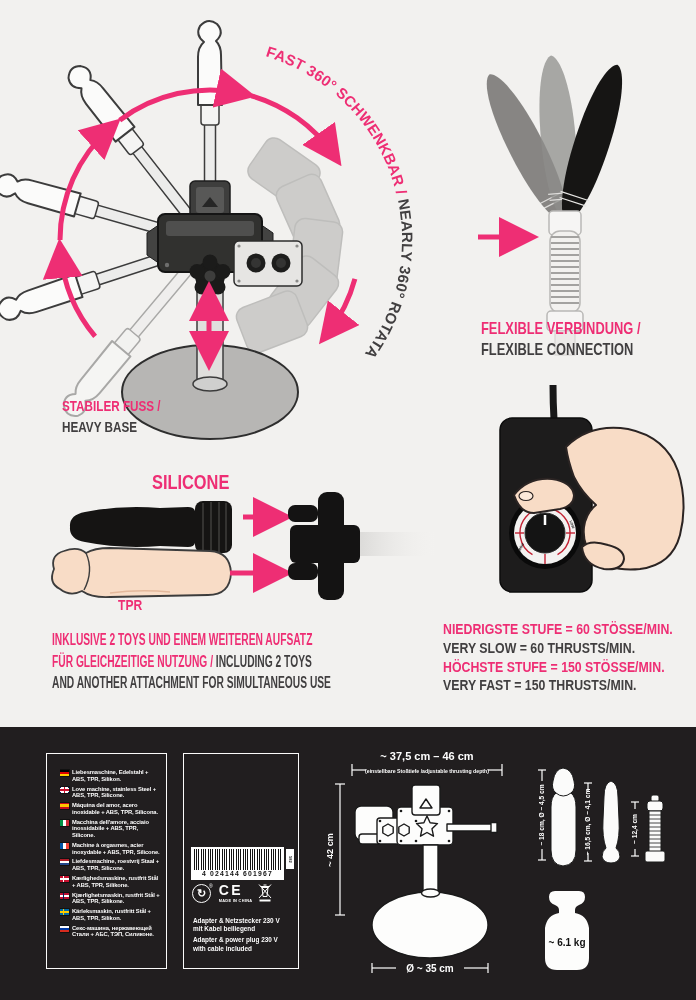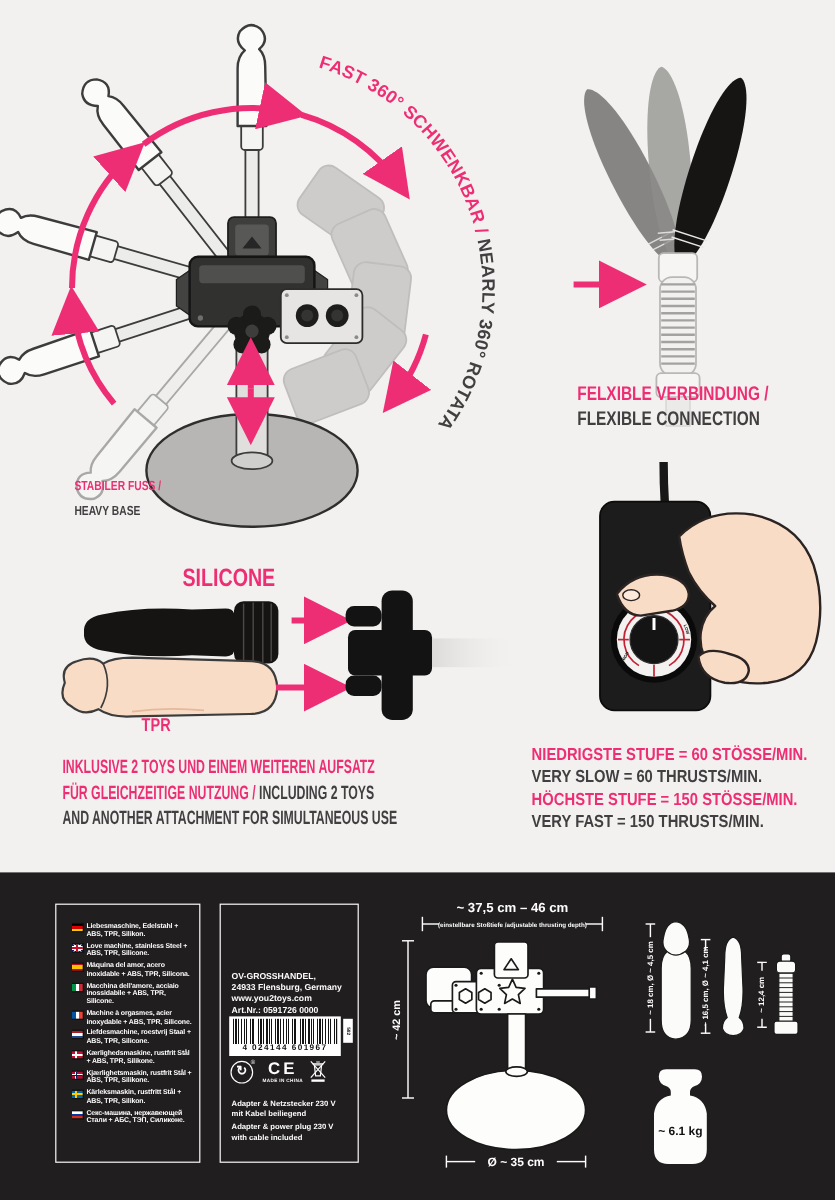--- a/index.html
+++ b/index.html
@@ -48,21 +48,21 @@
   .barcode{position:absolute;left:7px;top:93px;width:93px;height:33px;background:#fff;}
   .bc-bars{position:absolute;left:3px;right:3px;top:2px;height:21px;background:
     repeating-linear-gradient(90deg,#121212 0 1px,#fff 1px 2px,#121212 2px 3.4px,#fff 3.4px 4.2px,#121212 4.2px 4.9px,#fff 4.9px 7px);}
   .bc-num{position:absolute;left:0;right:0;top:23px;text-align:center;color:#111;font-weight:700;font-size:6.8px;letter-spacing:1.2px;}
   .bc-tab{position:absolute;left:102px;top:95px;width:8px;height:20px;background:#fff;color:#111;
           font-size:4px;font-weight:700;writing-mode:vertical-rl;text-align:center;line-height:8px;}
   .symbols{position:absolute;left:8px;top:129px;display:flex;align-items:flex-start;gap:6px;color:#fdfdfd;}
   .greendot{display:inline-block;width:17px;height:17px;border:1.8px solid #fdfdfd;border-radius:50%;
             text-align:center;line-height:16px;font-size:11px;font-weight:700;}
   .regmark{font-size:5px;vertical-align:top;margin-left:-2px;}
-  .ce-wrap{display:inline-block;text-align:center;}
+  .ce-wrap{display:inline-block;text-align:left;}
   .ce-txt{font-size:14px;font-weight:700;letter-spacing:2.5px;line-height:15px;}
   .madein{font-size:3.9px;font-weight:700;letter-spacing:.3px;}
   .adapter{position:absolute;left:9px;top:163px;color:#fdfdfd;font-weight:700;font-size:6.4px;line-height:8.2px;white-space:nowrap;}
   .adapter .gap{height:3px;}
 </style>
 </head>
 <body>
 
 <div class="page">
   <div class="sec-top"></div>
@@ -231,21 +231,21 @@
       <line x1="75" y1="130" x2="75" y2="140" stroke="#fff" stroke-width="2.5"></line>
     </g>
     <g fill="#f8dcc6" stroke="#2b2423" stroke-width="2" stroke-linejoin="round">
       <path d="M96,62 Q120,38 158,44 Q196,52 208,86 Q218,118 210,150 Q202,180 170,184 Q140,187 124,172 Q112,160 114,142 Q116,128 126,120 Q112,108 104,92 Q98,76 96,62 Z"></path>
       <path d="M44,110 Q58,92 82,94 Q102,97 104,110 Q104,121 90,124 L64,128 Q50,128 44,110 Z"></path>
       <path d="M112,162 Q114,180 134,184 Q152,186 154,174 Q154,164 138,160 Q120,154 112,162 Z"></path>
       <ellipse cx="56" cy="111" rx="7" ry="4.5" fill="#fdeadb" stroke-width="1.2"></ellipse>
     </g>
   </svg>
 
-  <div class="lbl" style="left:62px;top:395px;font-size:11px;line-height:21px">
+  <div class="lbl" style="left:62px;top:395px;font-size:15px;line-height:21px">
     <span class="ln cond78 pink">STABILER FUSS /</span>
     <span class="ln cond78 dk">HEAVY BASE</span>
   </div>
   <div class="lbl" style="left:481px;top:318px;font-size:16.5px;line-height:21px">
     <span class="ln cond78 pink">FELXIBLE VERBINDUNG /</span>
     <span class="ln cond78 dk">FLEXIBLE CONNECTION</span>
   </div>
   <div class="lbl" style="left:152px;top:473px;font-size:21px;line-height:18px">
     <span class="ln cond78 pink">SILICONE</span>
   </div>
@@ -312,26 +312,20 @@
     </div>
 
     <div class="lang-item">
       <span class="flag flag-ru"></span>
       <span class="lang-text">Секс-машина, нержавеющей Стали + АБС, ТЭП, Силиконе.</span>
     </div>
   </div>
   </div>
 
   <div class="wbox" style="left:183px;top:753px;width:116px;height:216px">
-    <div class="vendor">
-      <div>OV-GROSSHANDEL,</div>
-      <div>24933 Flensburg, Germany</div>
-      <div>www.you2toys.com</div>
-      <div>Art.Nr.: 0591726 0000</div>
-    </div>
     <div class="barcode">
       <div class="bc-bars"></div>
       <div class="bc-num">4 024144 601967</div>
     </div>
     <div class="bc-tab">582</div>
     <div class="symbols">
       <span><span class="greendot">↻</span><span class="regmark">®</span></span>
       <span class="ce-wrap">
         <span class="ce-txt" style="display:block">CE</span>
         <span class="madein" style="display:block">MADE IN CHINA</span>

